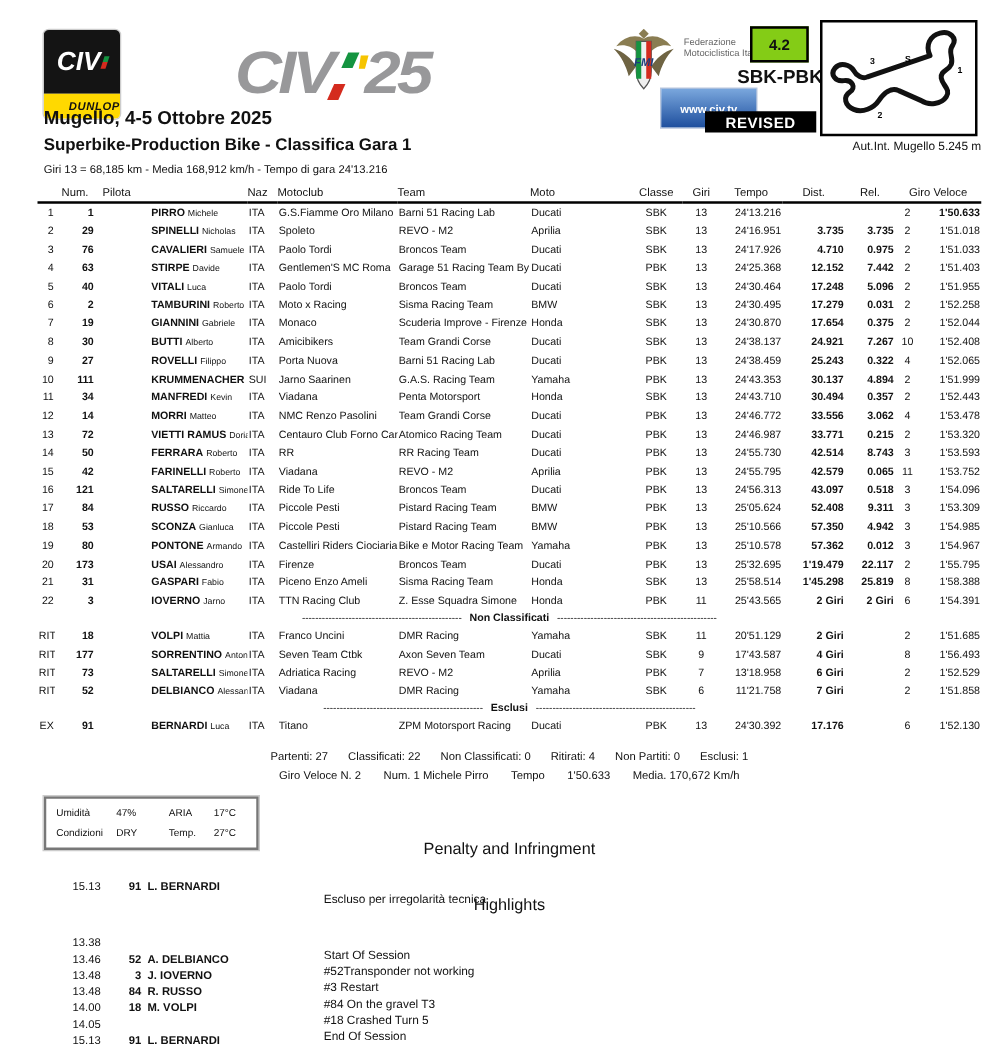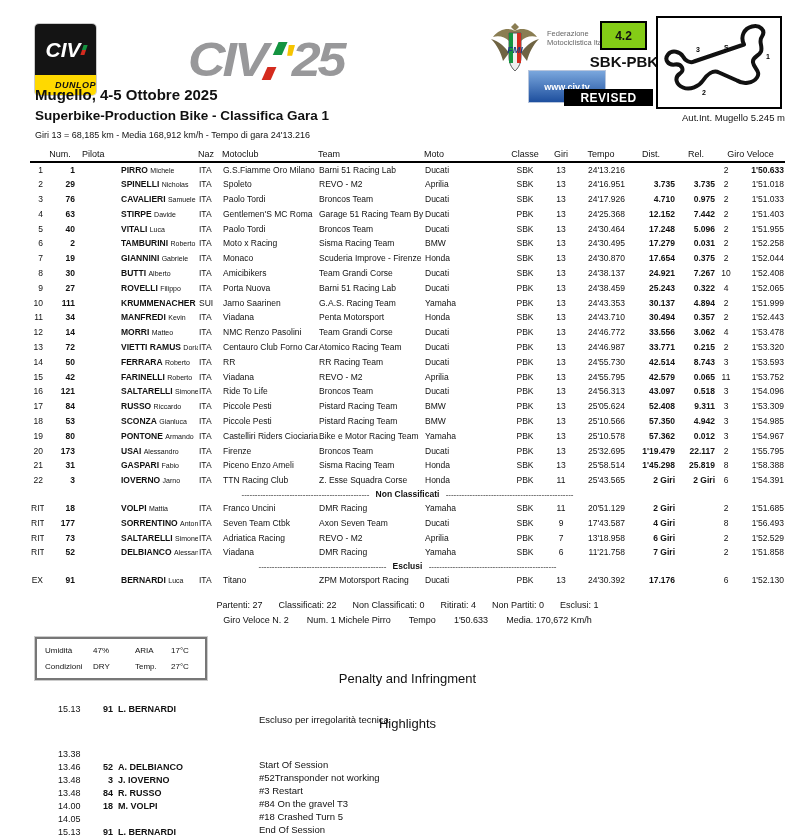--- a/index.html
+++ b/index.html
@@ -540,21 +540,21 @@
             <td class="lap">8</td>
             <td class="best">1'58.388</td>
           </tr>
 
           <tr>
             <td class="pos">22</td>
             <td class="num">3</td>
             <td class="pil"><span class="last">IOVERNO</span> <span class="first">Jarno</span></td>
             <td class="naz">ITA</td>
             <td>TTN Racing Club</td>
-            <td>Z. Esse Squadra Corse</td>
+            <td>Z. Esse Squadra Simone</td>
             <td>Honda</td>
             <td class="cls">PBK</td>
             <td class="giri">11</td>
             <td class="tmp">25'43.565</td>
             <td class="dist">2  Giri</td>
             <td class="rel">2  Giri</td>
             <td class="lap">6</td>
             <td class="best">1'54.391</td>
           </tr>
         </tbody>

